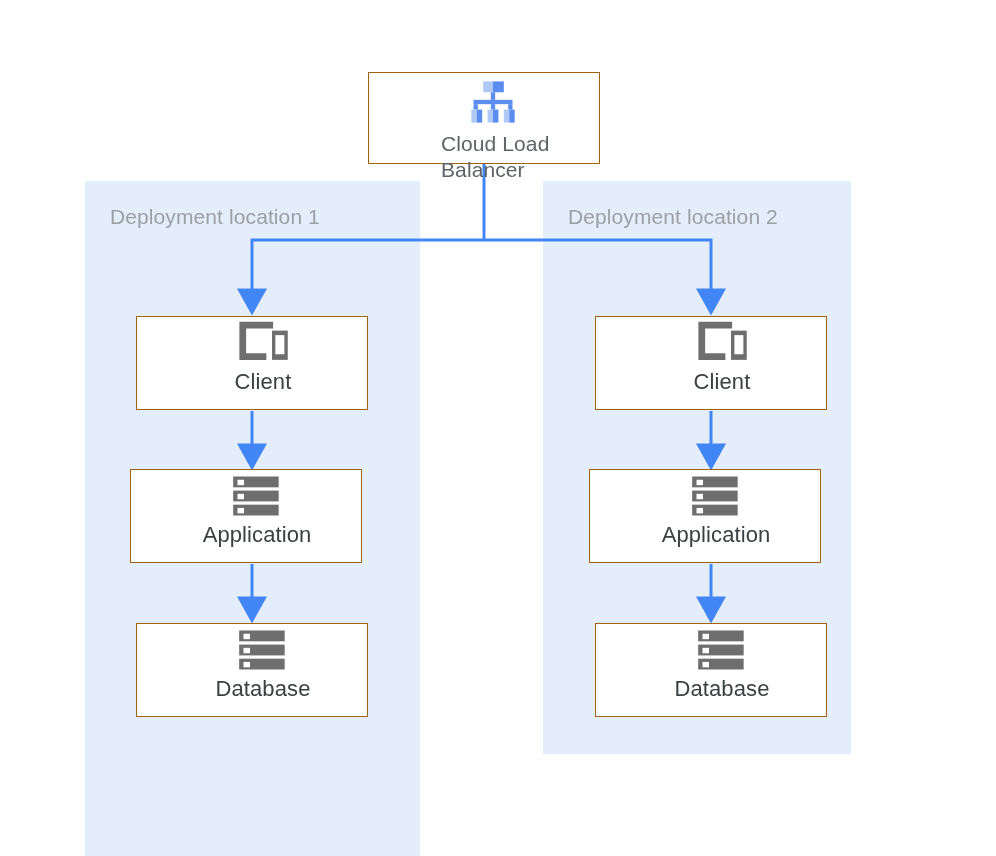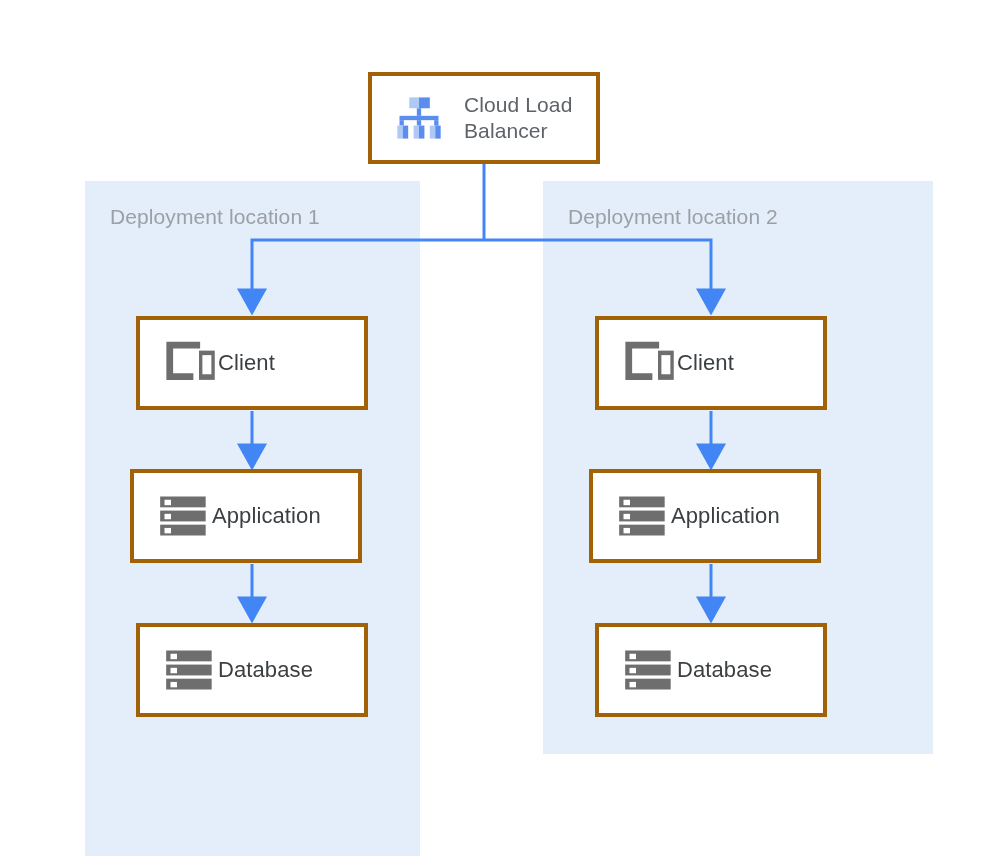--- a/index.html
+++ b/index.html
@@ -23,21 +23,21 @@
     width: 996px;
     height: 856px;
   }
 
   
   .zone {
     position: absolute;
     background: #e4edfa;
   }
   #zone-1 { left: 85px;  top: 181px; width: 335px; height: 704px; }
-  #zone-2 { left: 543px; top: 181px; width: 390px; height: 573px; }
+  #zone-2 { left: 543px; top: 181px; width: 308px; height: 573px; }
 
   .zone-label {
     position: absolute;
     left: 25px;
     top: 24px;
     font-size: 21px;
     color: #9aa0a6;
     letter-spacing: 0.1px;
     white-space: nowrap;
   }
@@ -49,25 +49,26 @@
     top: 0;
     width: 996px;
     height: 856px;
     pointer-events: none;
   }
 
   
   .node {
     position: absolute;
     background: #ffffff;
-    border: 4px solid #a16207;
+    border: 1px solid #a16207;
     box-sizing: border-box;
     display: flex;
     align-items: center;
     justify-content: flex-start;
+    flex-direction: column;
   }
   .node-icon {
     flex: 0 0 auto;
     display: flex;
     align-items: center;
     justify-content: center;
   }
   .node-label {
     font-size: 22px;
     color: #3c4043;

